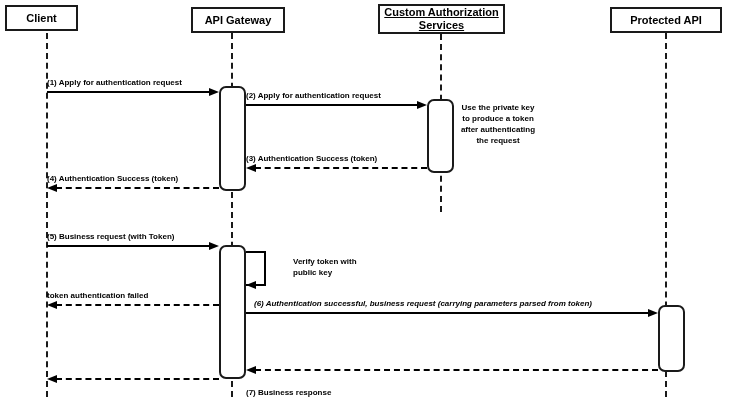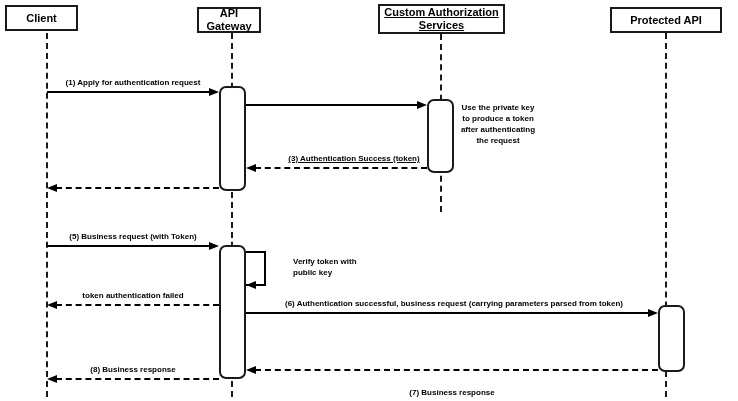--- a/index.html
+++ b/index.html
@@ -54,21 +54,20 @@
     border-bottom: 4px solid transparent;
     z-index: 5;
   }
   .arrow-head.right { border-left: 10px solid #000000; }
   .arrow-head.left  { border-right: 10px solid #000000; }
   .msg-label {
     position: absolute;
     font-size: 8px;
     font-weight: bold;
     color: #000000;
-    text-align: center;
     white-space: nowrap;
     z-index: 5;
   }
   .loop-body {
     position: absolute;
     box-sizing: border-box;
     border: 2px solid #000000;
     border-left: none;
     z-index: 4;
   }
@@ -95,38 +94,39 @@
     <div class="activation" style="left: 219px; top: 245px; width: 27px; height: 134px; position: absolute;"></div>
     <div class="activation" style="left: 658px; top: 305px; width: 27px; height: 67px; position: absolute;"></div>
     <div class="loop-body" style="left: 246px; top: 251px; width: 20px; height: 35px; position: absolute;"></div>
     <div class="arrow-head left" style="left: 246px; top: 281px; position: absolute;"></div>
     <div class="free-label" style="left: 272px; top: 256px; width: 70px; position: absolute; margin-left: 21px;">Verify token with public key</div>
     <div class="msg-line" style="left: 47px; top: 91px; width: 163px; position: absolute;"></div>
     <div class="arrow-head right" style="left: 209px; top: 88px; position: absolute;"></div>
     <div class="msg-label" style="left: 47px; top: 78px; width: 172px; position: absolute;">(1) Apply for authentication request</div>
     <div class="msg-line" style="left: 246px; top: 104px; width: 172px; position: absolute;"></div>
     <div class="arrow-head right" style="left: 417px; top: 101px; position: absolute;"></div>
+    <div class="msg-label" style="left: 246px; top: 91px; width: 181px; position: absolute;">(2) Apply for authentication request</div>
     <div class="msg-line dashed" style="left: 255px; top: 167px; width: 172px; position: absolute;"></div>
     <div class="arrow-head left" style="left: 246px; top: 164px; position: absolute;"></div>
-    <div class="msg-label" style="left: 246px; top: 154px; width: 216px; position: absolute; text-decoration: underline;">(3) Authentication Success (token)</div>
+    <div class="msg-label" style="left: 246px; top: 154px; width: 216px; position: absolute;">(3) Authentication Success (token)</div>
     <div class="msg-line dashed" style="left: 56px; top: 187px; width: 163px; position: absolute;"></div>
     <div class="arrow-head left" style="left: 47px; top: 184px; position: absolute;"></div>
+    <div class="msg-label" style="left: 47px; top: 174px; width: 172px; position: absolute;">(4) Authentication Success (token)</div>
     <div class="msg-line" style="left: 47px; top: 245px; width: 163px; position: absolute;"></div>
     <div class="arrow-head right" style="left: 209px; top: 242px; position: absolute;"></div>
     <div class="msg-label" style="left: 47px; top: 232px; width: 172px; position: absolute;">(5) Business request (with Token)</div>
     <div class="msg-line dashed" style="left: 56px; top: 304px; width: 163px; position: absolute;"></div>
     <div class="arrow-head left" style="left: 47px; top: 301px; position: absolute;"></div>
     <div class="msg-label" style="left: 47px; top: 291px; width: 172px; position: absolute;">token authentication failed</div>
     <div class="msg-line" style="left: 246px; top: 312px; width: 403px; position: absolute;"></div>
     <div class="arrow-head right" style="left: 648px; top: 309px; position: absolute;"></div>
-    <div class="msg-label" style="left: 248px; top: 299px; width: 412px; position: absolute;">(6) Authentication successful, business request (carrying parameters parsed from token)</div>
+    <div class="msg-label" style="left: 254px; top: 299px; width: 412px; position: absolute; font-style: italic;">(6) Authentication successful, business request (carrying parameters parsed from token)</div>
     <div class="msg-line dashed" style="left: 255px; top: 369px; width: 403px; position: absolute;"></div>
     <div class="arrow-head left" style="left: 246px; top: 366px; position: absolute;"></div>
     <div class="msg-label" style="left: 246px; top: 356px; width: 412px; position: absolute; margin-top: 32px;">(7) Business response</div>
     <div class="msg-line dashed" style="left: 56px; top: 378px; width: 163px; position: absolute;"></div>
     <div class="arrow-head left" style="left: 47px; top: 375px; position: absolute;"></div>
-    <div class="msg-label" style="left: 47px; top: 365px; width: 172px; position: absolute;">(8) Business response</div>
     <div class="free-label" style="left: 459px; top: 102px; width: 78px; position: absolute; text-align: center;">Use the private key to produce a token after authenticating the request</div>
     <div class="actor-box" style="left: 5px; top: 5px; width: 73px; height: 26px; position: absolute;">Client</div>
-    <div class="actor-box" style="left: 197px; top: 7px; width: 64px; height: 26px; position: absolute;">API Gateway</div>
+    <div class="actor-box" style="left: 191px; top: 7px; width: 94px; height: 26px; position: absolute;">API Gateway</div>
     <div class="actor-box" style="left: 378px; top: 4px; width: 127px; height: 30px; position: absolute; text-decoration: underline;">Custom Authorization Services</div>
     <div class="actor-box" style="left: 610px; top: 7px; width: 112px; height: 26px; position: absolute;">Protected API</div>
   </div>
 
 </body></html>

